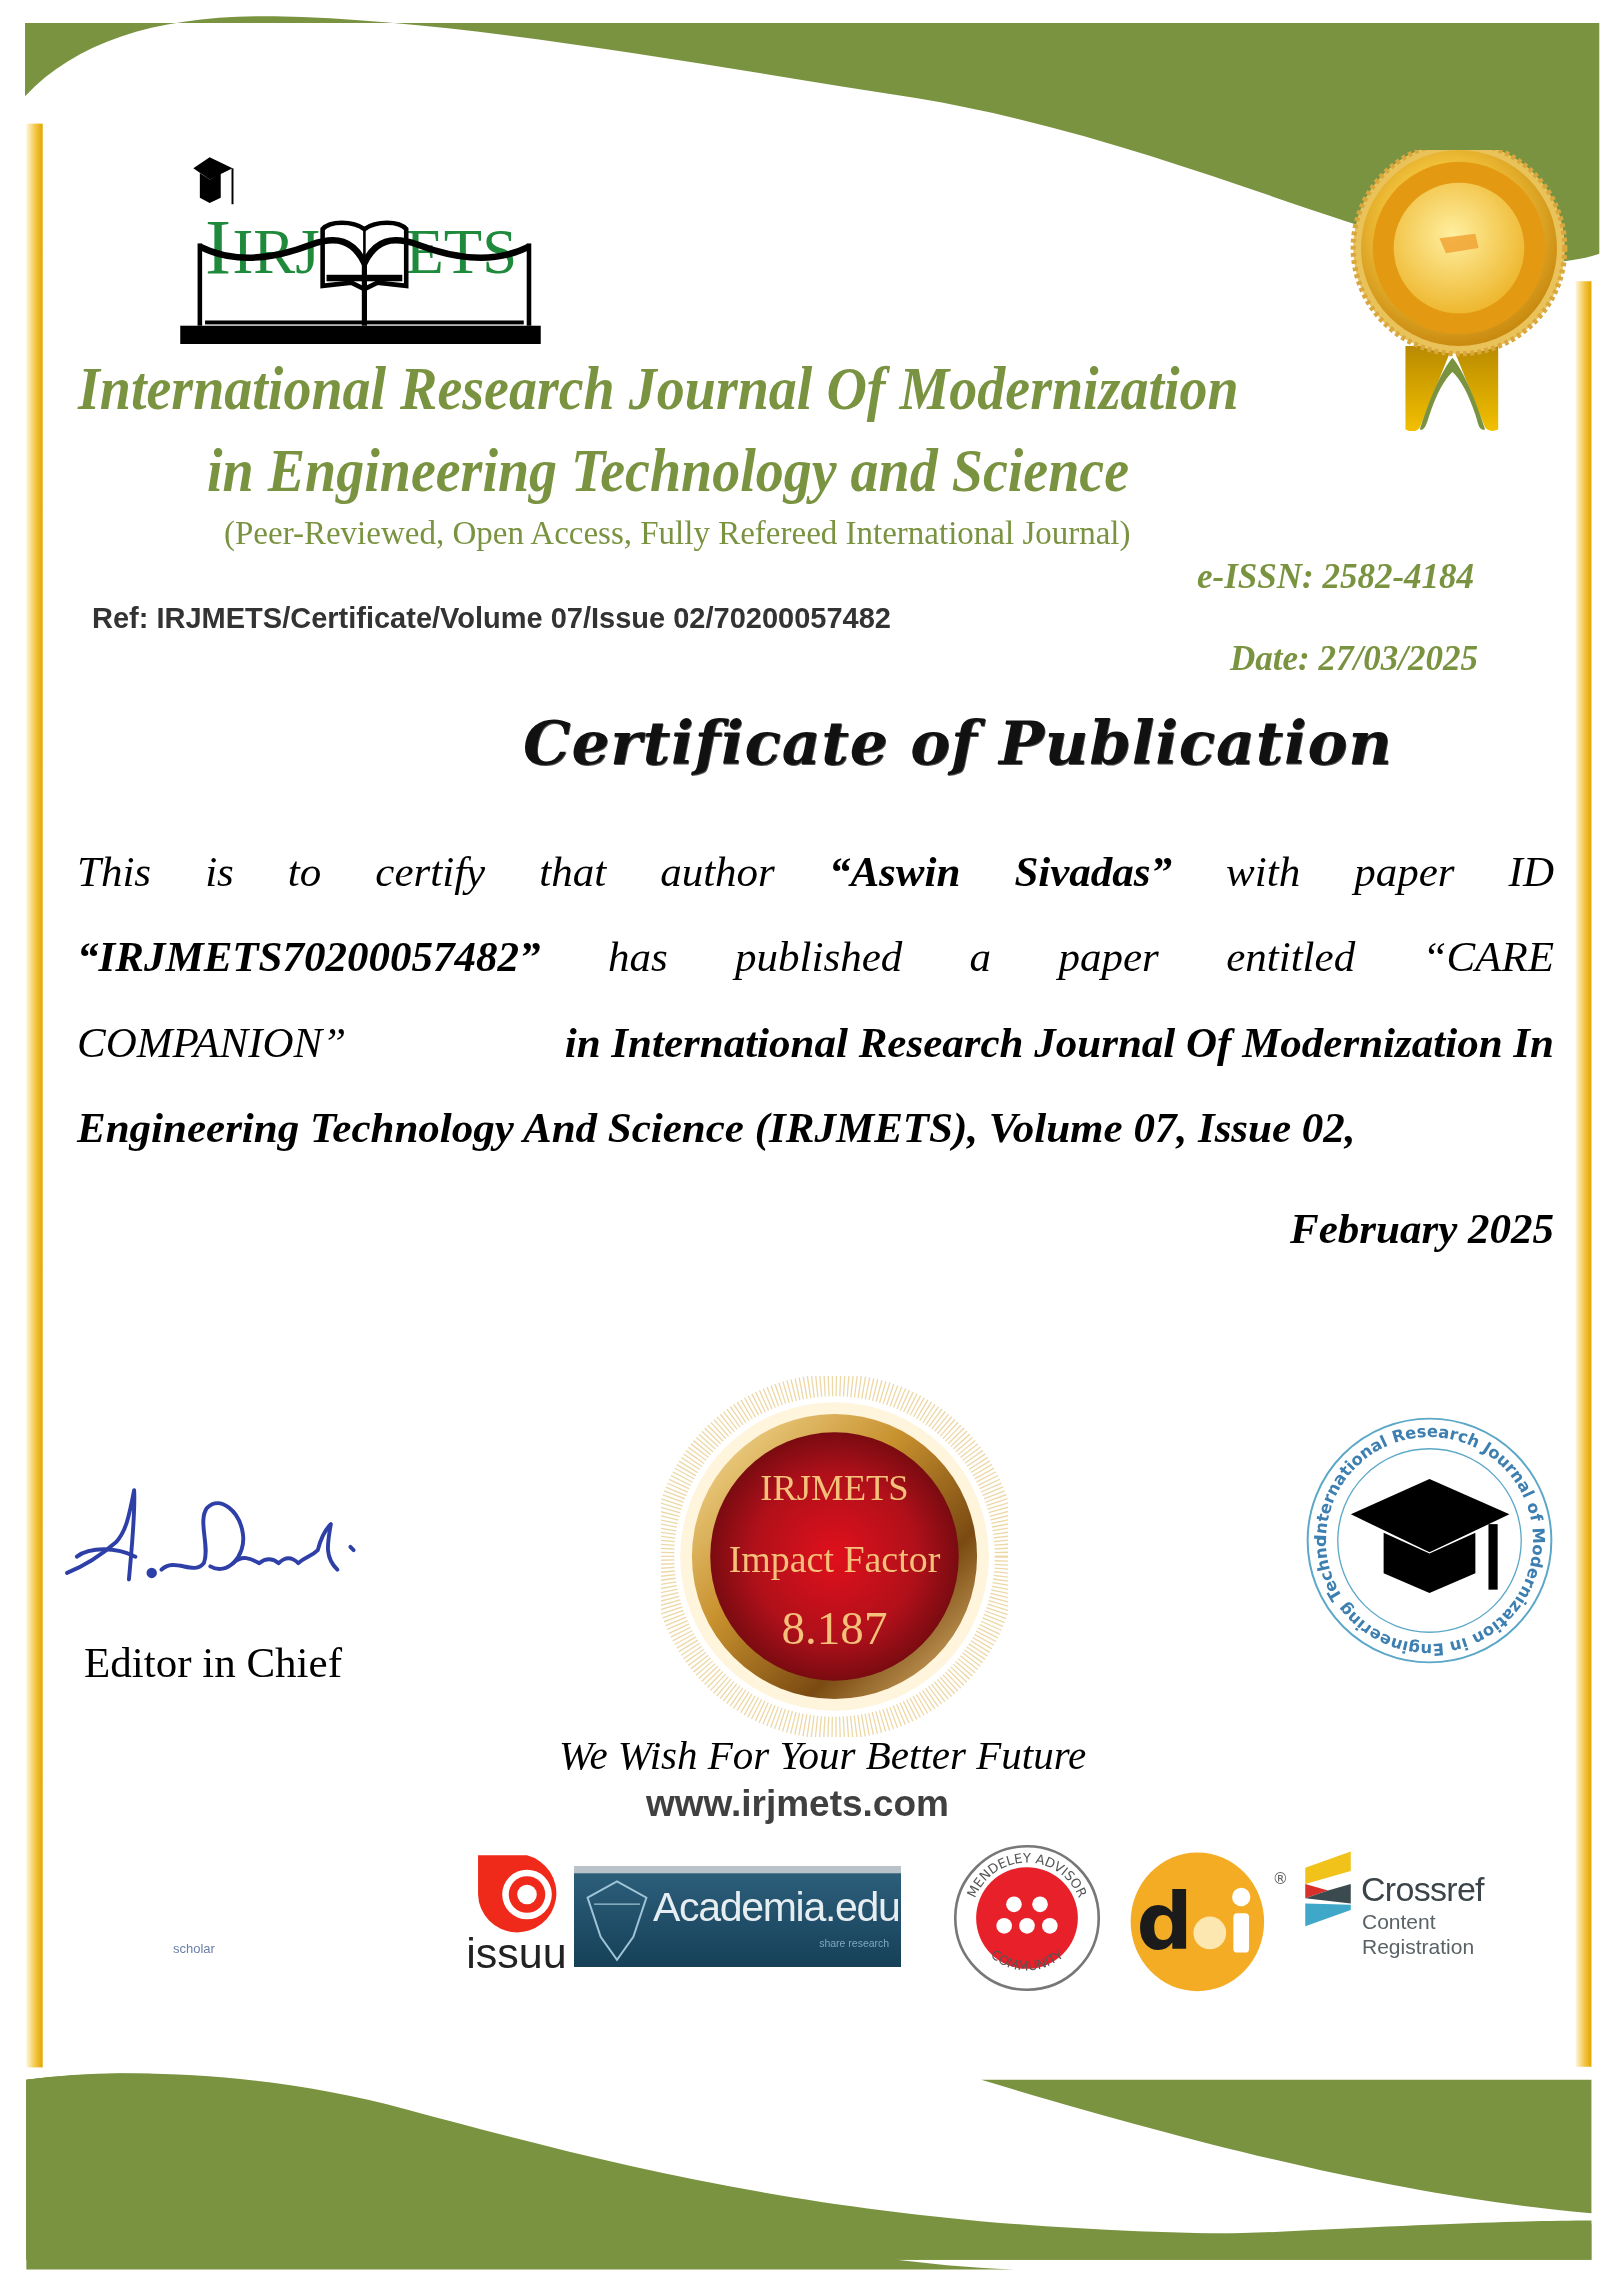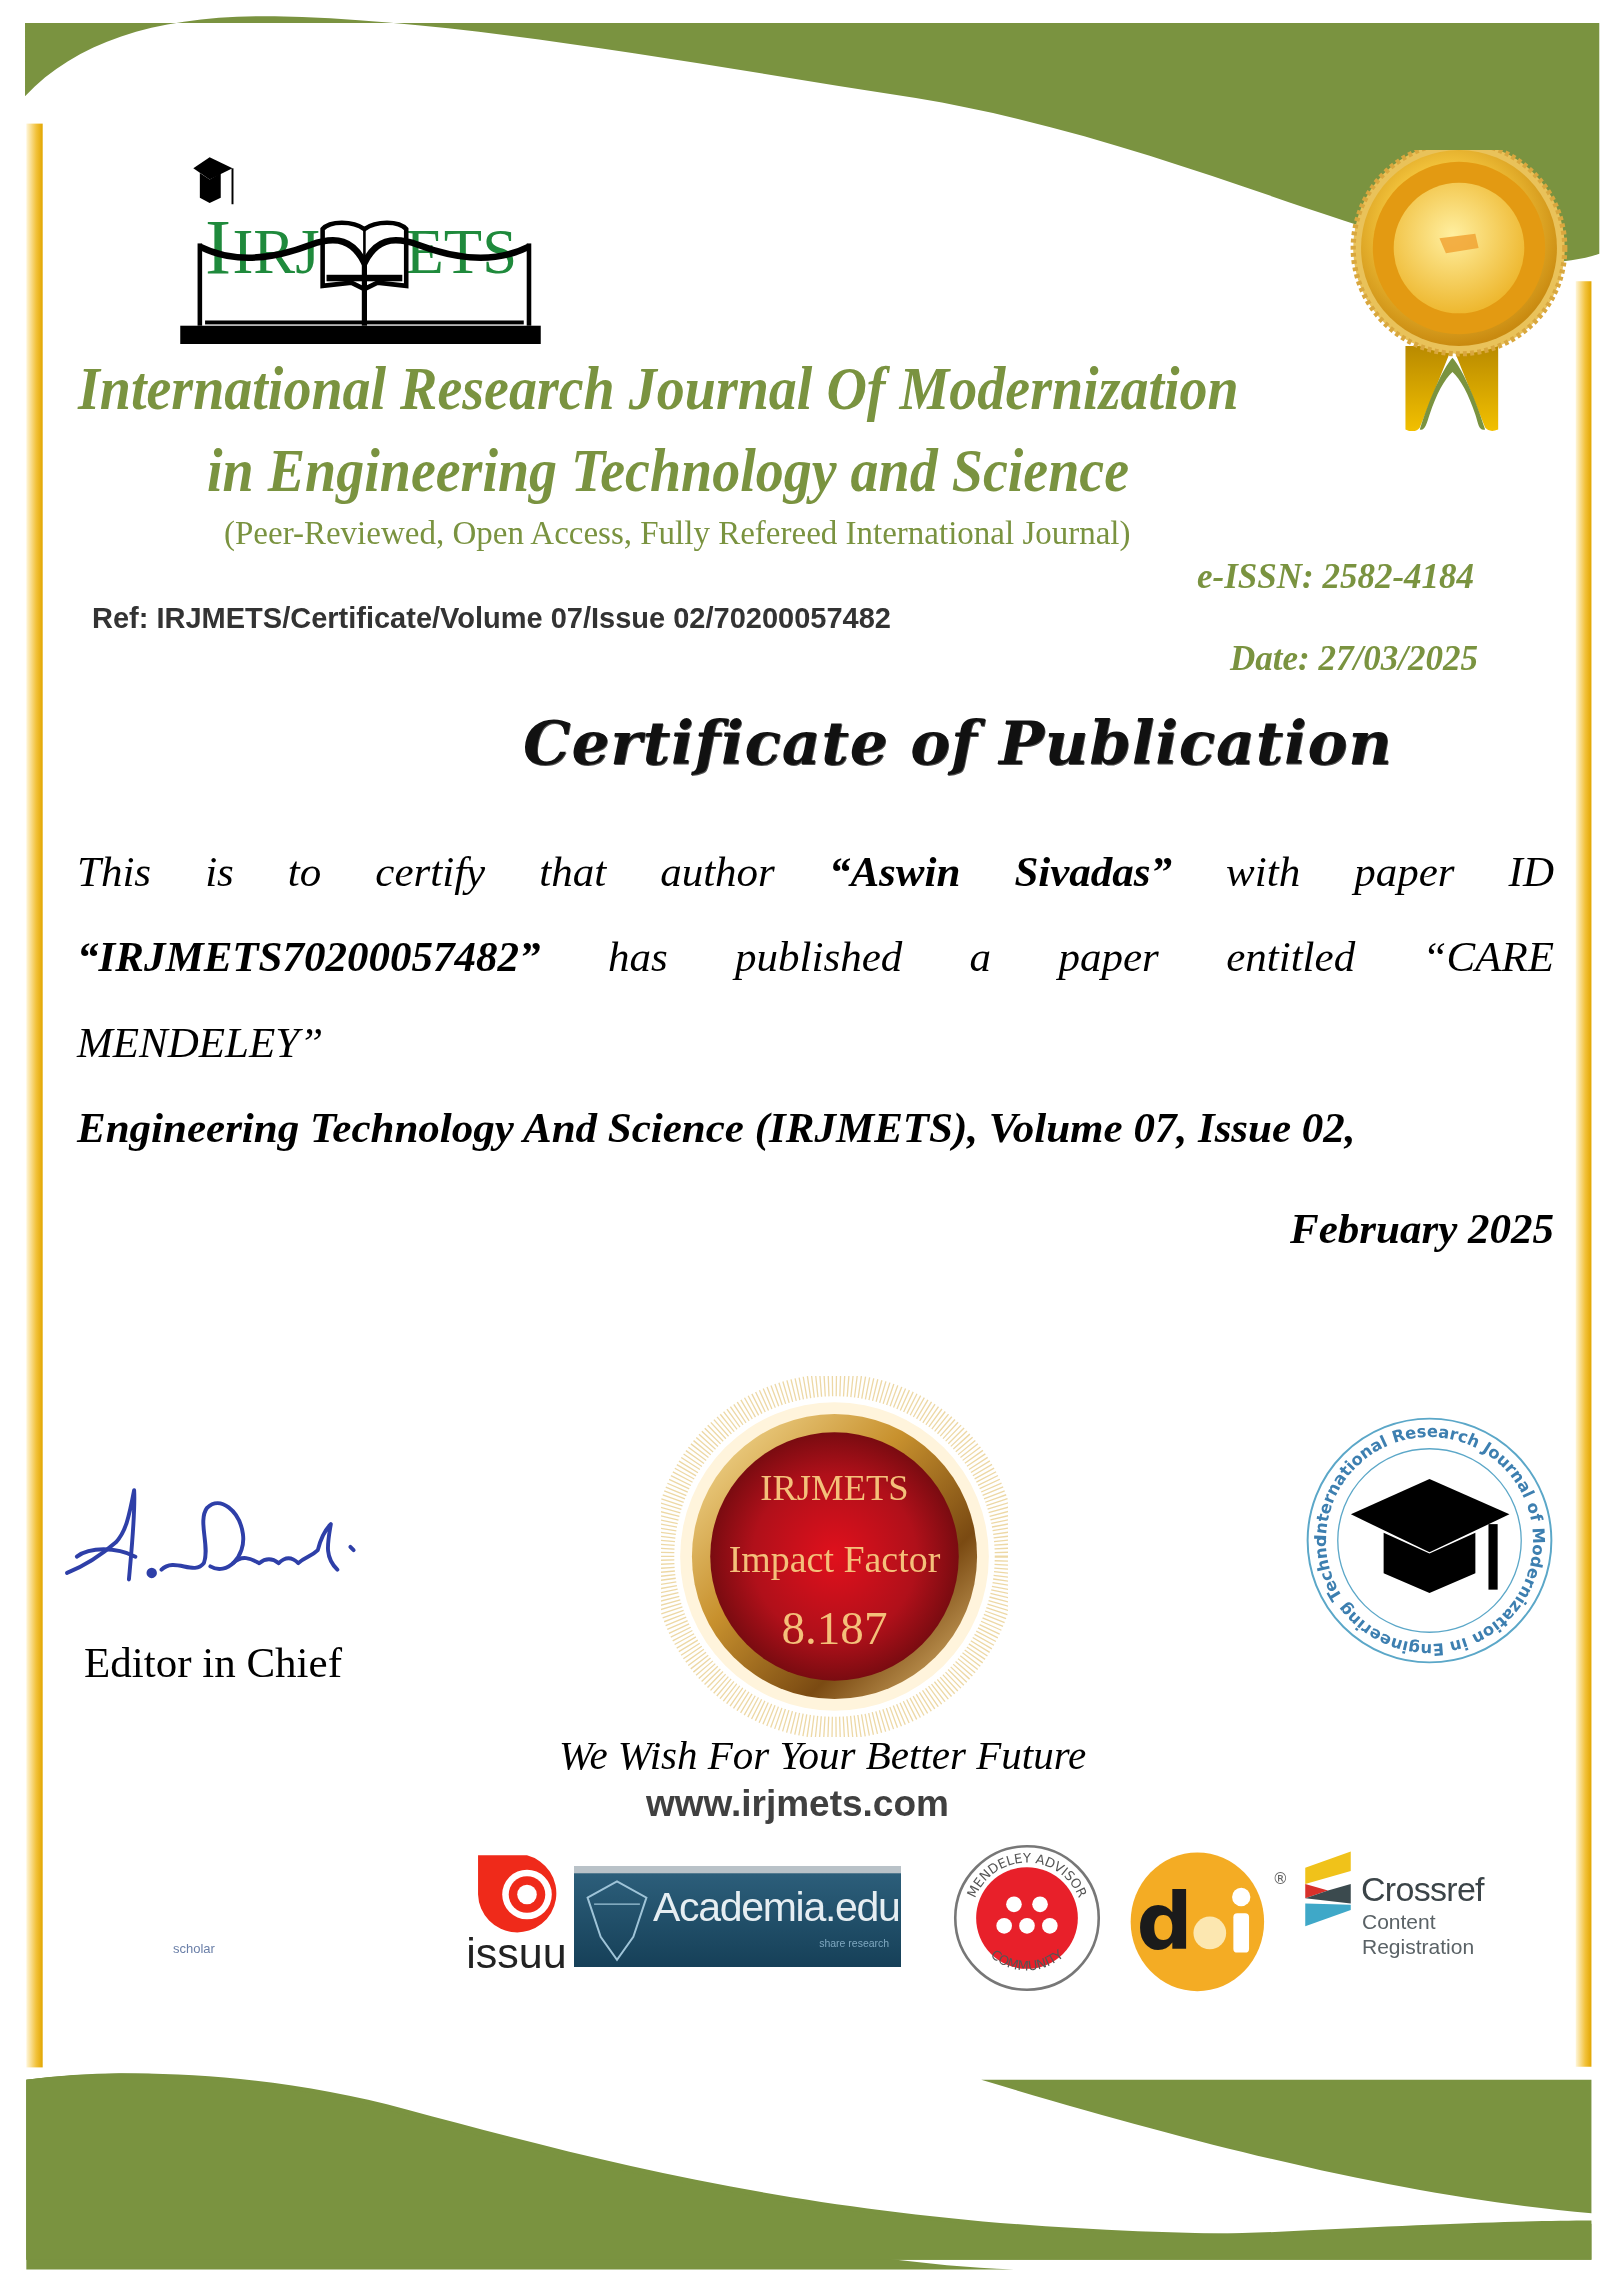--- a/index.html
+++ b/index.html
@@ -171,21 +171,22 @@
 <div class="body-line" style="top:935px;">
   <b>“IRJMETS70200057482”</b>
   <span>has</span>
   <span>published</span>
   <span>a</span>
   <span>paper</span>
   <span>entitled</span>
   <span>“CARE</span>
 </div>
 <div class="body-line" style="top:1021px;">
-  <span>MENDELEY”</span>
+  <span>COMPANION”</span>
+  <b style="margin-left:14.4px;">in International Research Journal Of Modernization In</b>
 </div>
 <div class="body-line" style="top:1106px;">
   <b>Engineering Technology And Science (IRJMETS), Volume 07, Issue 02,</b>
 </div>
 <div class="body-line left" style="top:1191px;">
   <b>February 2025</b>
 </div>
 
 <div class="abs" style="left:63px; top:1485px; width:309px; height:99px;">
   <svg width="309" height="99" viewBox="0 0 472 152">

